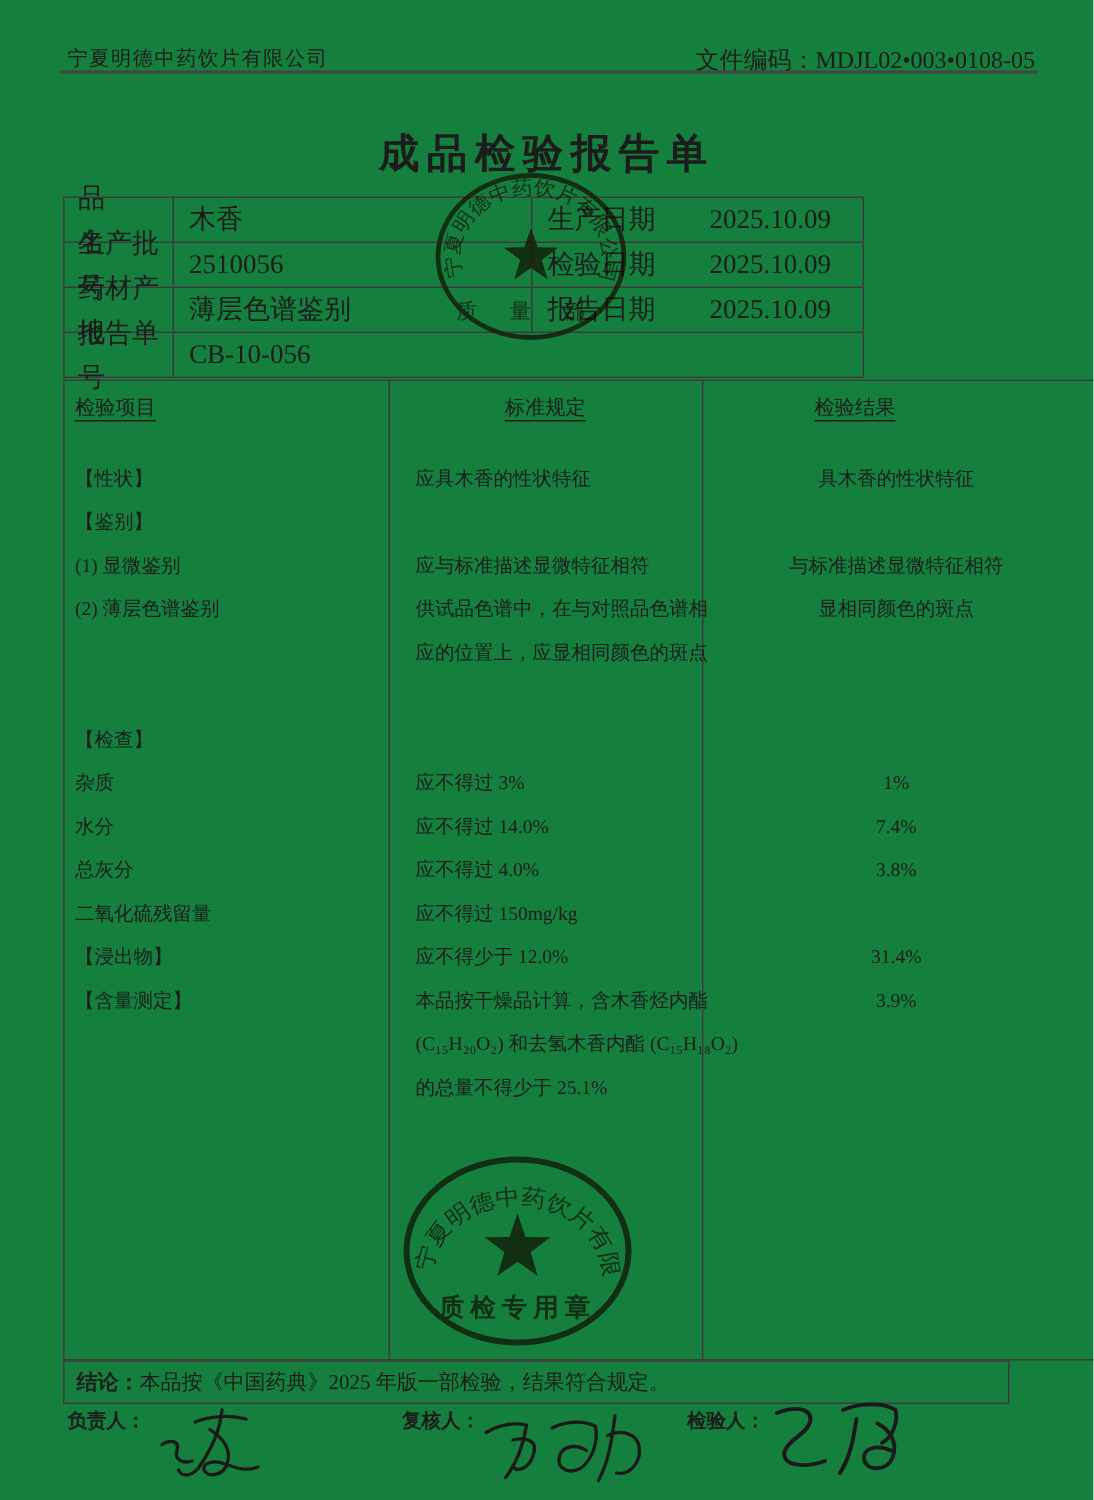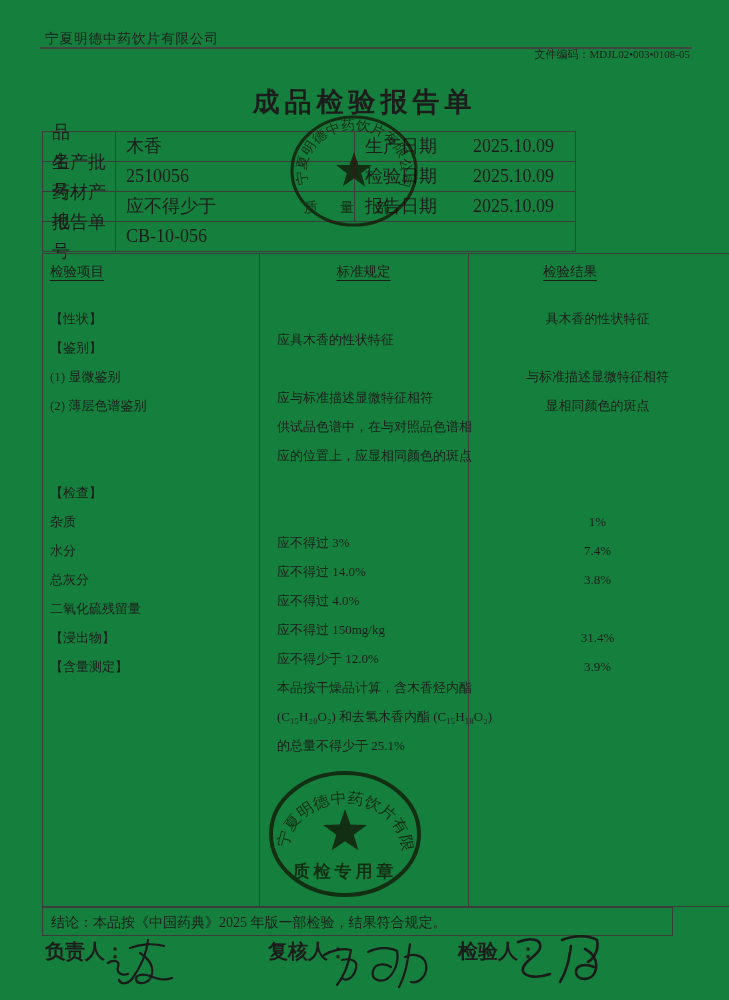--- a/index.html
+++ b/index.html
@@ -3,21 +3,21 @@
 <meta charset="utf-8">
 <style>
   html,body{margin:0;padding:0;background:#fff;}
   .page{
     position:relative;width:729px;height:1000px;background:#15803d;overflow:hidden;
     font-family:"Liberation Serif","DejaVu Serif",serif;color:#1c1c1c;
     --stamp-color:#cf3a2a;--ink:#1a1a1a;--line:#3c3c3c;
   }
   
   .hdr-company{position:absolute;left:45px;top:30px;font-size:13.5px;letter-spacing:1px;}
-  .hdr-code{position:absolute;right:39px;top:47px;font-size:11px;}
+  .hdr-code{position:absolute;right:39px;top:30px;font-size:16px;}
   .hdr-rule{position:absolute;left:40px;top:47px;width:652px;height:0;border-top:2.5px solid #444;}
   
   .title{position:absolute;left:0;top:84px;width:729px;text-align:center;
          font-size:27px;font-weight:bold;letter-spacing:5px;}
   
   .info-table{position:absolute;left:42px;top:131px;width:534px;border:1px solid var(--line);
               box-sizing:border-box;font-size:18px;}
   .info-row{display:flex;height:29px;line-height:29px;border-bottom:1px solid var(--line);}
   .info-row:last-child{border-bottom:none;}
   .i-label{width:73px;padding-left:9px;box-sizing:border-box;border-right:1px solid var(--line);
@@ -34,28 +34,28 @@
   .vline.v1{left:216px;} .vline.v2{left:425px;}
   .mt-head{position:absolute;top:9px;left:0;width:100%;display:flex;}
   .mt-head .h{text-decoration:underline;text-underline-offset:4px;font-size:13.5px;}
   .h-item{width:216px;padding-left:7px;box-sizing:border-box;text-align:left;}
   .h-standard{width:209px;text-align:center;}
   .h-result{width:204px;text-align:center;}
   .mt-rows{position:absolute;top:50px;left:0;width:100%;}
   .mt-row{display:flex;height:29px;line-height:29px;gap:11px;}
   .mt-cell{overflow:visible;white-space:nowrap;box-sizing:border-box;}
   .mt-item{width:216px;padding-left:7px;}
-  .mt-standard{width:209px;padding-left:7px;margin-top:21px;}
+  .mt-standard{width:209px;padding-left:7px;}
   .mt-result{width:204px;padding-left:11px;text-align:center;}
   
   .conclusion{position:absolute;left:42px;top:907px;width:631px;height:29px;line-height:29px;
               border:1px solid var(--line);box-sizing:border-box;font-size:14px;padding-left:8px;}
-  .conclusion b{font-weight:normal;text-align:right;}
-  
-  .sig-label{position:absolute;top:938px;font-size:20px;font-weight:bold;}
+  .conclusion b{font-weight:bold;text-align:right;}
+  
+  .sig-label{position:absolute;top:938px;font-size:13px;font-weight:bold;}
   .sig-l1{left:45px;} .sig-l2{left:268px;} .sig-l3{left:458px;}
   
   .stamp{position:absolute;opacity:.82;mix-blend-mode:multiply;pointer-events:none;z-index:5;}
   .stamp ellipse{fill:none;stroke:var(--stamp-color);}
   .stamp polygon{fill:var(--stamp-color);}
   .stamp text{fill:var(--stamp-color);font-family:"Liberation Serif","DejaVu Serif",serif;}
   .stamp-top{left:288px;top:112px;}
   .stamp-bottom{left:265px;top:767px;}
   
   .sig-svg{position:absolute;z-index:4;}
@@ -86,21 +86,21 @@
     <div class="info-row">
       <div class="i-label">生产批号</div>
       <div class="i-value">2510056</div>
       <div class="i-right">
         <div class="i-label2">检验日期</div>
         <div class="i-value2">2025.10.09</div>
       </div>
     </div>
     <div class="info-row">
       <div class="i-label">药材产地</div>
-      <div class="i-value">应不得少于</div>
+      <div class="i-value">薄层色谱鉴别</div>
       <div class="i-right">
         <div class="i-label2">报告日期</div>
         <div class="i-value2">2025.10.09</div>
       </div>
     </div>
     <div class="info-row">
       <div class="i-label">报告单号</div>
       <div class="i-merged">CB-10-056</div>
     </div>
   </div>

